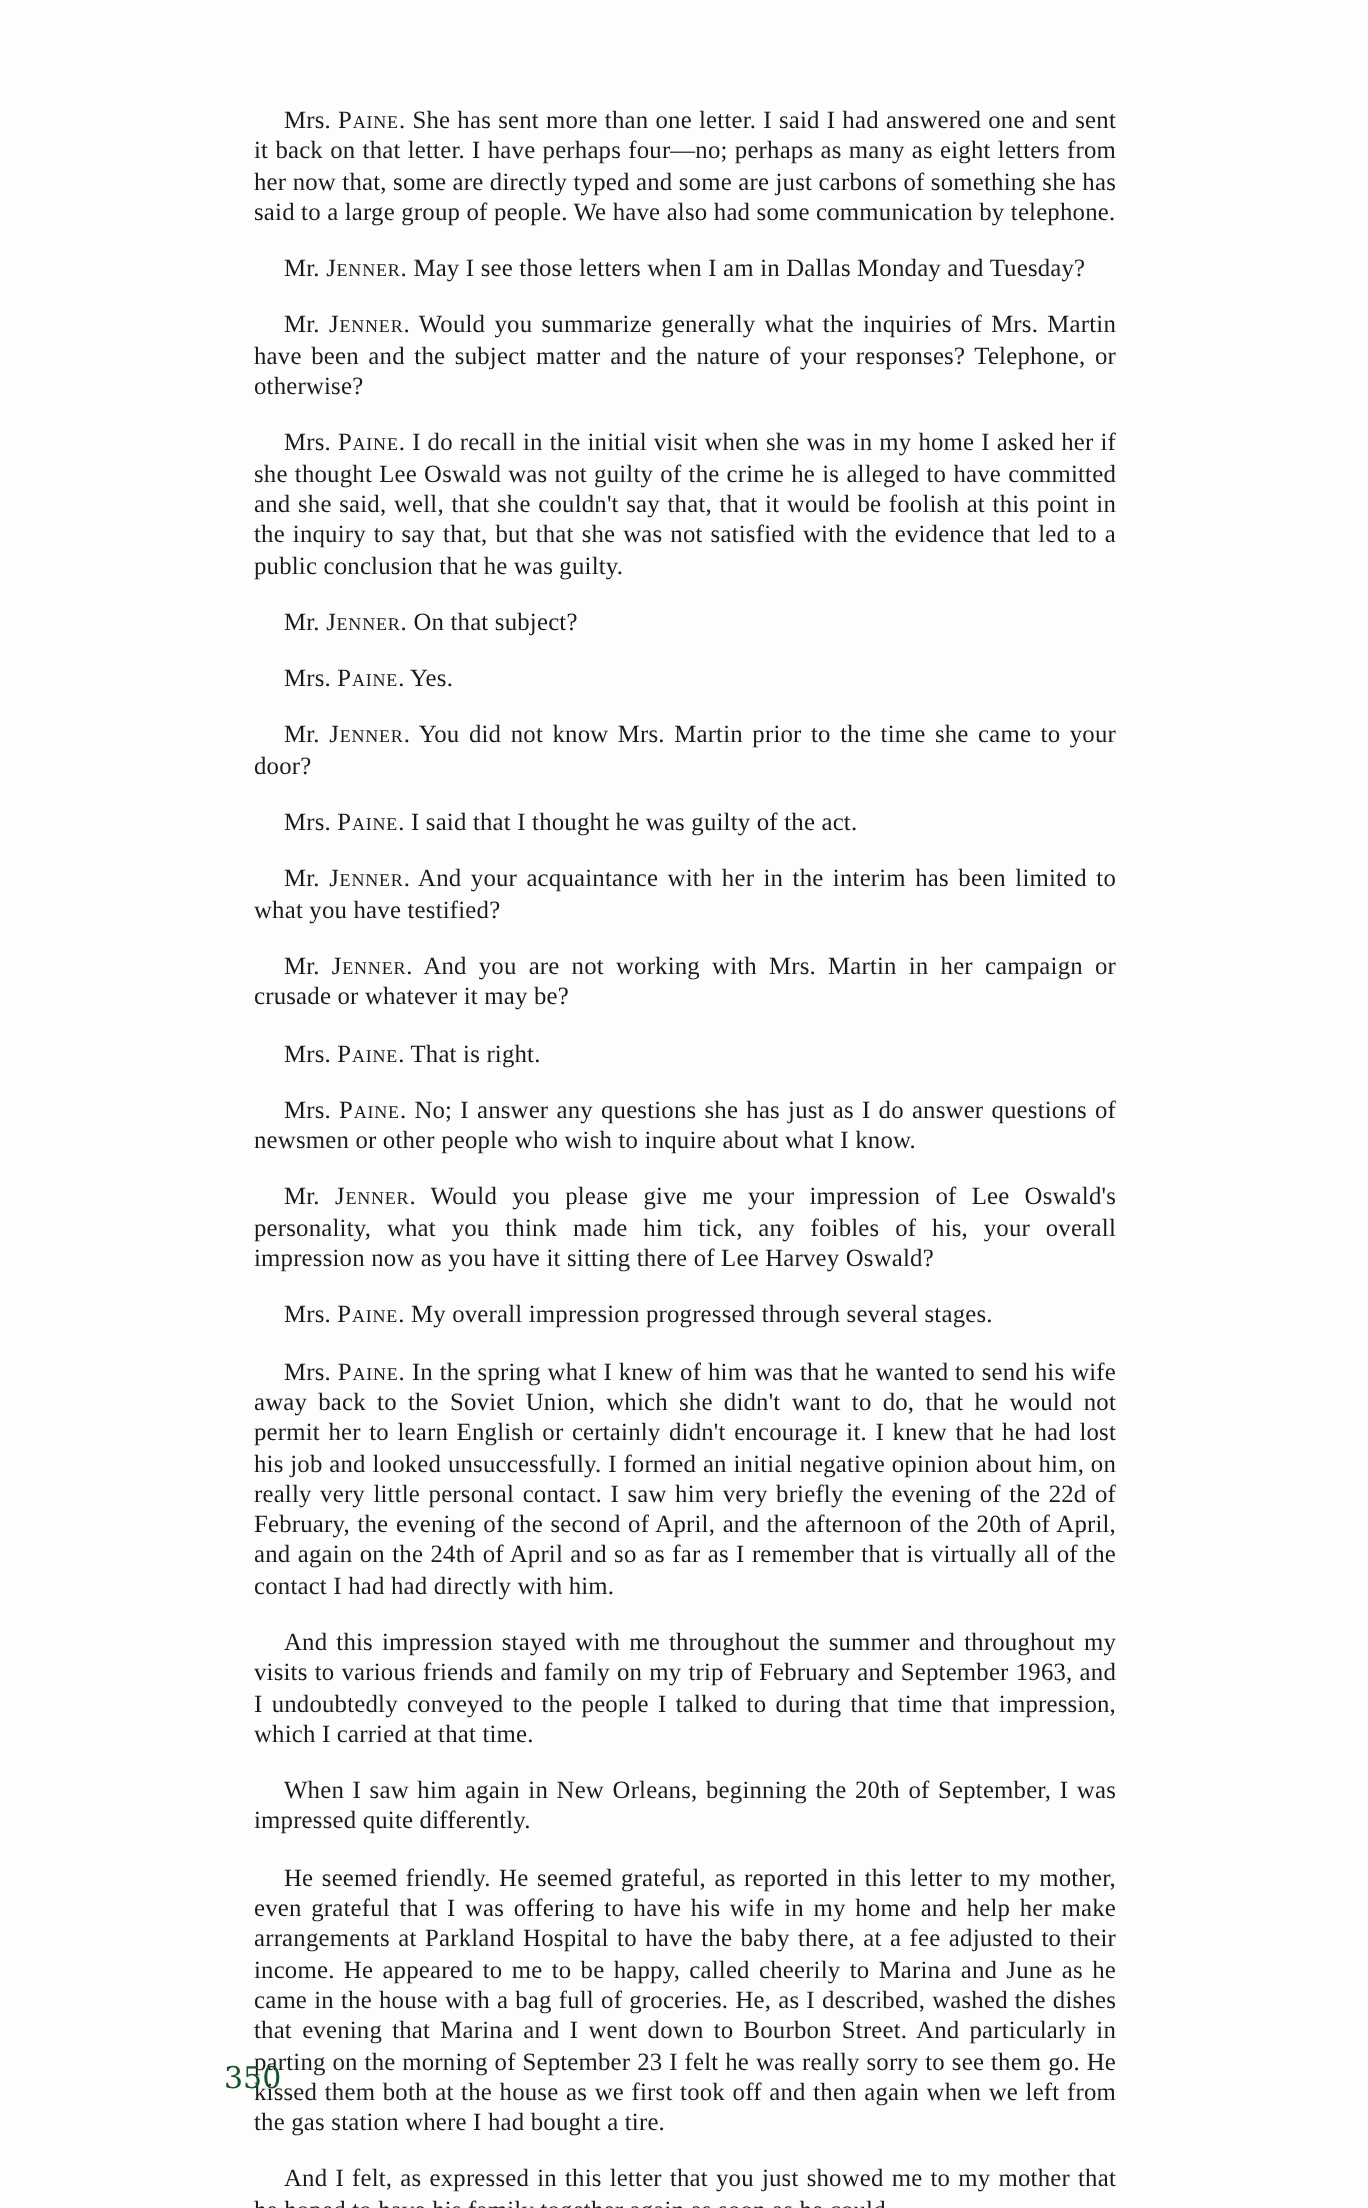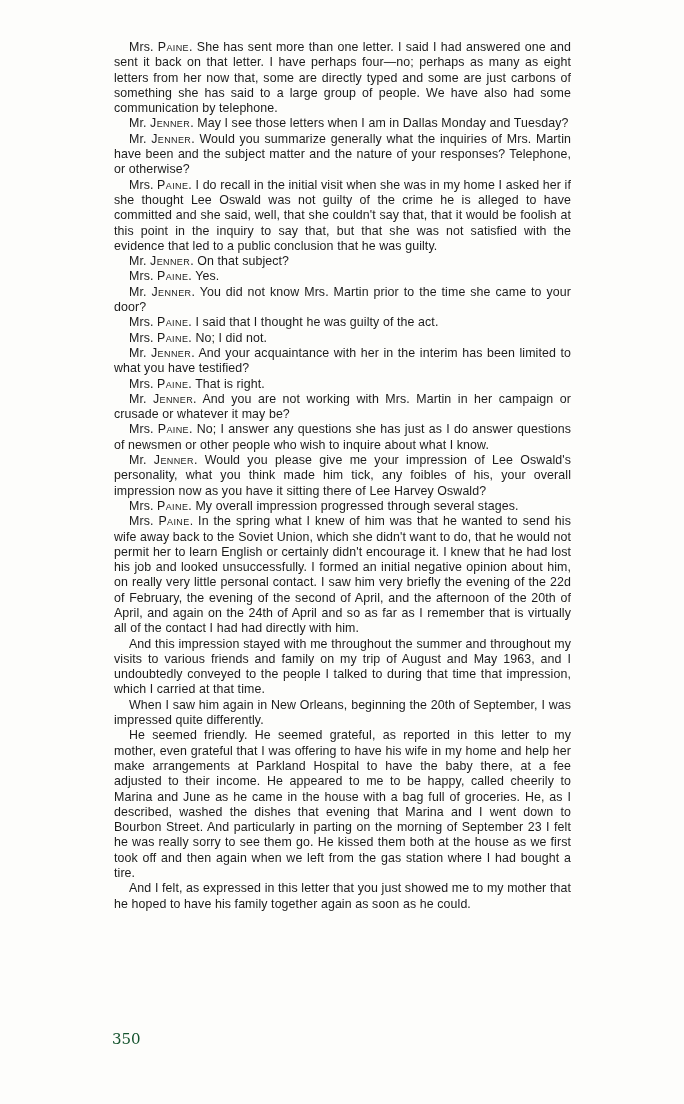--- a/index.html
+++ b/index.html
@@ -14,25 +14,25 @@
     background: #fdfdfb;
     overflow: hidden;
   }
   .transcript {
     position: absolute;
     left: 114px;
     top: 40px;
     width: 457px;
   }
   p.para {
-    margin: 0;
+    margin: 13px;
     padding: 0;
     text-indent: 15px;
     text-align: justify;
-    font-family: Liberation Sans, sans-serif;
+    font-family: Liberation Serif, serif;
     font-size: 12.4px;
     line-height: 15.3px;
     color: #1b1b1b;
     letter-spacing: 0.1px;
   }
   .speaker .smallcaps {
     font-variant: small-caps;
     letter-spacing: 0.4px;
   }
   .page-number {
@@ -50,27 +50,26 @@
 <div class="page">
   <div class="transcript">
       <p class="para"><span class="speaker">Mrs. <span class="smallcaps">Paine</span>. </span>She has sent more than one letter. I said I had answered one and sent it back on that letter. I have perhaps four—no; perhaps as many as eight letters from her now that, some are directly typed and some are just carbons of something she has said to a large group of people. We have also had some communication by telephone.</p>
       <p class="para"><span class="speaker">Mr. <span class="smallcaps">Jenner</span>. </span>May I see those letters when I am in Dallas Monday and Tuesday?</p>
       <p class="para"><span class="speaker">Mr. <span class="smallcaps">Jenner</span>. </span>Would you summarize generally what the inquiries of Mrs. Martin have been and the subject matter and the nature of your responses? Telephone, or otherwise?</p>
       <p class="para"><span class="speaker">Mrs. <span class="smallcaps">Paine</span>. </span>I do recall in the initial visit when she was in my home I asked her if she thought Lee Oswald was not guilty of the crime he is alleged to have committed and she said, well, that she couldn't say that, that it would be foolish at this point in the inquiry to say that, but that she was not satisfied with the evidence that led to a public conclusion that he was guilty.</p>
       <p class="para"><span class="speaker">Mr. <span class="smallcaps">Jenner</span>. </span>On that subject?</p>
       <p class="para"><span class="speaker">Mrs. <span class="smallcaps">Paine</span>. </span>Yes.</p>
       <p class="para"><span class="speaker">Mr. <span class="smallcaps">Jenner</span>. </span>You did not know Mrs. Martin prior to the time she came to your door?</p>
       <p class="para"><span class="speaker">Mrs. <span class="smallcaps">Paine</span>. </span>I said that I thought he was guilty of the act.</p>
-      <p class="para"><span class="speaker">Mrs. <span class="smallcaps">Paine</span>. </span>No; I did not.</p>
       <p class="para"><span class="speaker">Mr. <span class="smallcaps">Jenner</span>. </span>And your acquaintance with her in the interim has been limited to what you have testified?</p>
+      <p class="para"><span class="speaker">Mr. <span class="smallcaps">Jenner</span>. </span>And you are not working with Mrs. Martin in her campaign or crusade or whatever it may be?</p>
       <p class="para"><span class="speaker">Mrs. <span class="smallcaps">Paine</span>. </span>That is right.</p>
-      <p class="para"><span class="speaker">Mr. <span class="smallcaps">Jenner</span>. </span>And you are not working with Mrs. Martin in her campaign or crusade or whatever it may be?</p>
       <p class="para"><span class="speaker">Mrs. <span class="smallcaps">Paine</span>. </span>No; I answer any questions she has just as I do answer questions of newsmen or other people who wish to inquire about what I know.</p>
       <p class="para"><span class="speaker">Mr. <span class="smallcaps">Jenner</span>. </span>Would you please give me your impression of Lee Oswald's personality, what you think made him tick, any foibles of his, your overall impression now as you have it sitting there of Lee Harvey Oswald?</p>
       <p class="para"><span class="speaker">Mrs. <span class="smallcaps">Paine</span>. </span>My overall impression progressed through several stages.</p>
       <p class="para"><span class="speaker">Mrs. <span class="smallcaps">Paine</span>. </span>In the spring what I knew of him was that he wanted to send his wife away back to the Soviet Union, which she didn't want to do, that he would not permit her to learn English or certainly didn't encourage it. I knew that he had lost his job and looked unsuccessfully. I formed an initial negative opinion about him, on really very little personal contact. I saw him very briefly the evening of the 22d of February, the evening of the second of April, and the afternoon of the 20th of April, and again on the 24th of April and so as far as I remember that is virtually all of the contact I had had directly with him.</p>
-      <p class="para">And this impression stayed with me throughout the summer and throughout my visits to various friends and family on my trip of August and May 1963, and I undoubtedly conveyed to the people I talked to during that time that impression, which I carried at that time.</p>
+      <p class="para">And this impression stayed with me throughout the summer and throughout my visits to various friends and family on my trip of February and September 1963, and I undoubtedly conveyed to the people I talked to during that time that impression, which I carried at that time.</p>
       <p class="para">When I saw him again in New Orleans, beginning the 20th of September, I was impressed quite differently.</p>
       <p class="para">He seemed friendly. He seemed grateful, as reported in this letter to my mother, even grateful that I was offering to have his wife in my home and help her make arrangements at Parkland Hospital to have the baby there, at a fee adjusted to their income. He appeared to me to be happy, called cheerily to Marina and June as he came in the house with a bag full of groceries. He, as I described, washed the dishes that evening that Marina and I went down to Bourbon Street. And particularly in parting on the morning of September 23 I felt he was really sorry to see them go. He kissed them both at the house as we first took off and then again when we left from the gas station where I had bought a tire.</p>
       <p class="para">And I felt, as expressed in this letter that you just showed me to my mother that he hoped to have his family together again as soon as he could.</p>
     </div>
   <div class="page-number">350</div>
 </div>
 
 </body></html>

